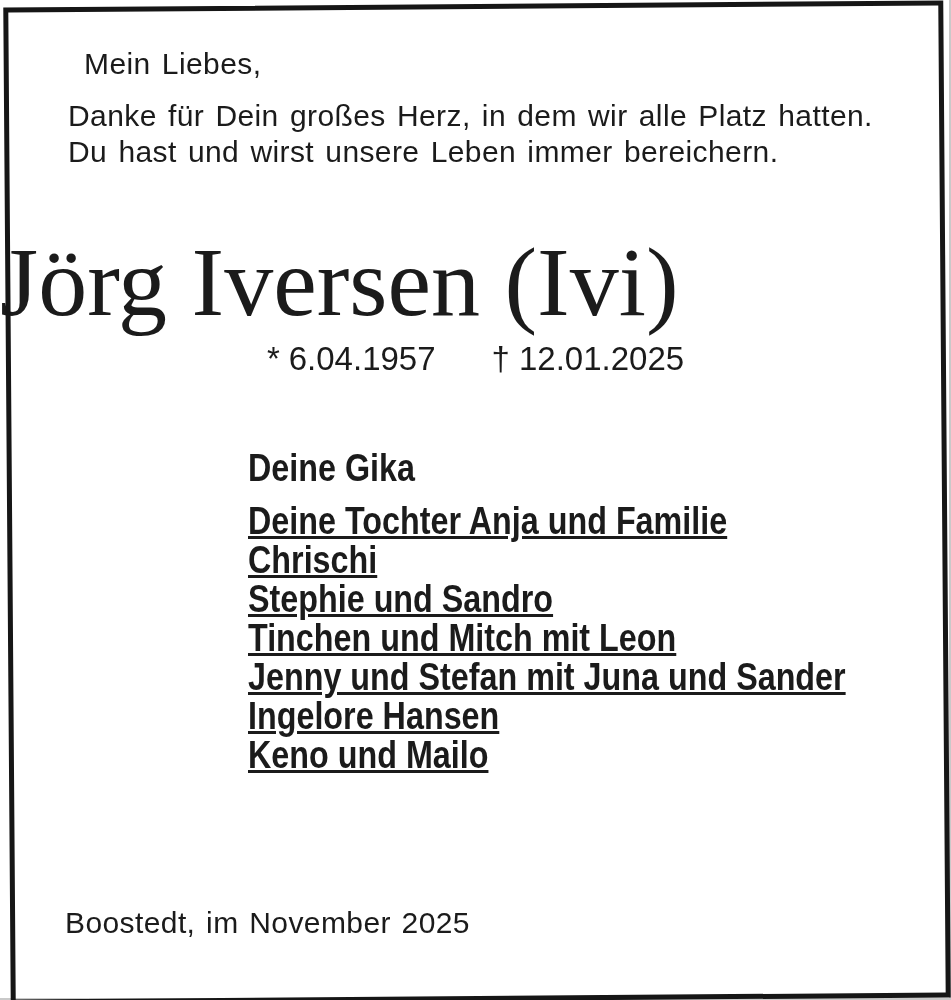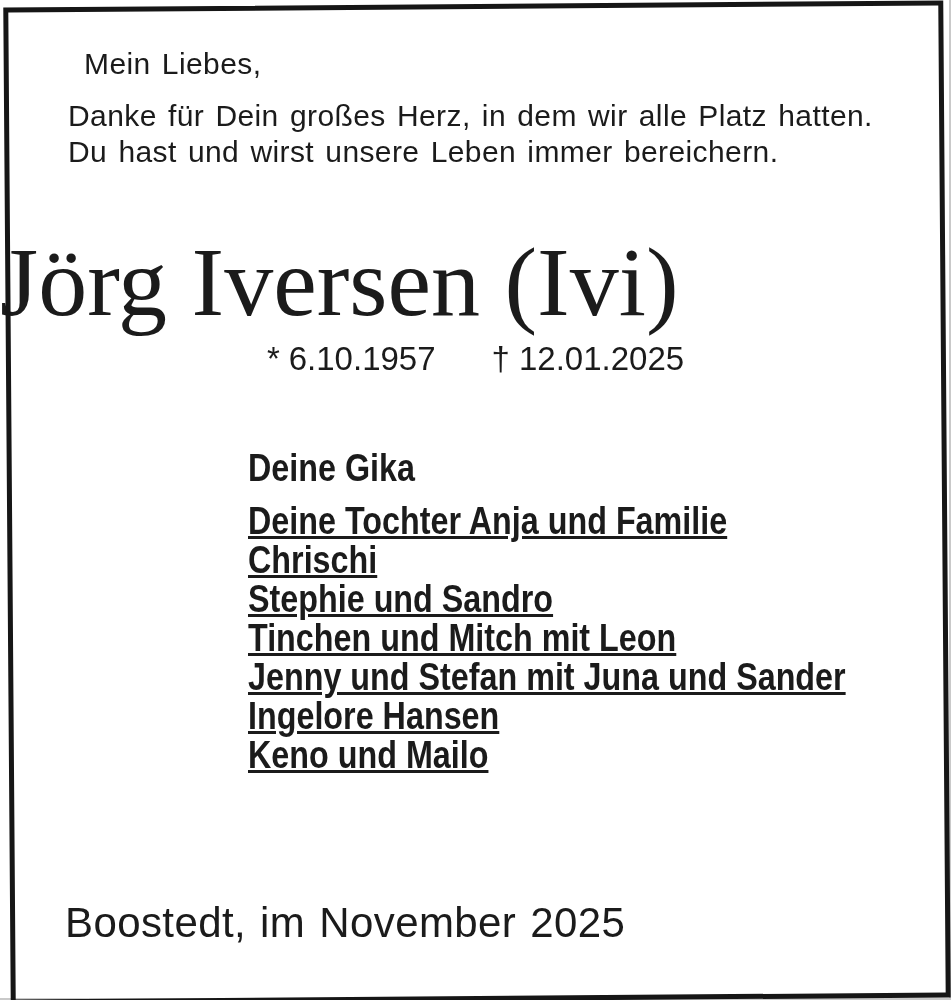--- a/index.html
+++ b/index.html
@@ -62,21 +62,21 @@
   .mourners-list{
     position:absolute;left:248px;top:502px;text-decoration:underline;
   }
   .mourner-name{
     font-size:38px;line-height:39px;font-weight:700;
     transform:scaleX(0.85);transform-origin:0 50%;
     white-space:nowrap;
   }
   .place-date{
     position:absolute;left:65px;top:904px;
-    font-size:42px;line-height:37px;
+    font-size:30px;line-height:37px;
     letter-spacing:0.4px;word-spacing:2px;
     white-space:nowrap;
   }
 </style>
 </head>
 <body>
 
 <div class="scan-edge-right"></div>
 <div class="scan-edge-bottom"></div>
 
@@ -85,21 +85,21 @@
 <div class="tribute">
   <div>Danke für Dein großes Herz, in dem wir alle Platz hatten.</div>
   <div>Du hast und wirst unsere Leben immer bereichern.</div>
 </div>
 
 <div class="deceased-name">Jörg Iversen (Ivi)</div>
 
 <div class="dates-row">
   <div class="date-group">
     <span class="date-symbol">*</span>
-    <span>6.10.1957</span>
+    <span>6.04.1957</span>
   </div>
   <div class="date-group">
     <span class="date-symbol">†</span>
     <span>12.01.2025</span>
   </div>
 </div>
 
 <div class="chief-mourner">Deine Gika</div>
 
 <div class="mourners-list">

